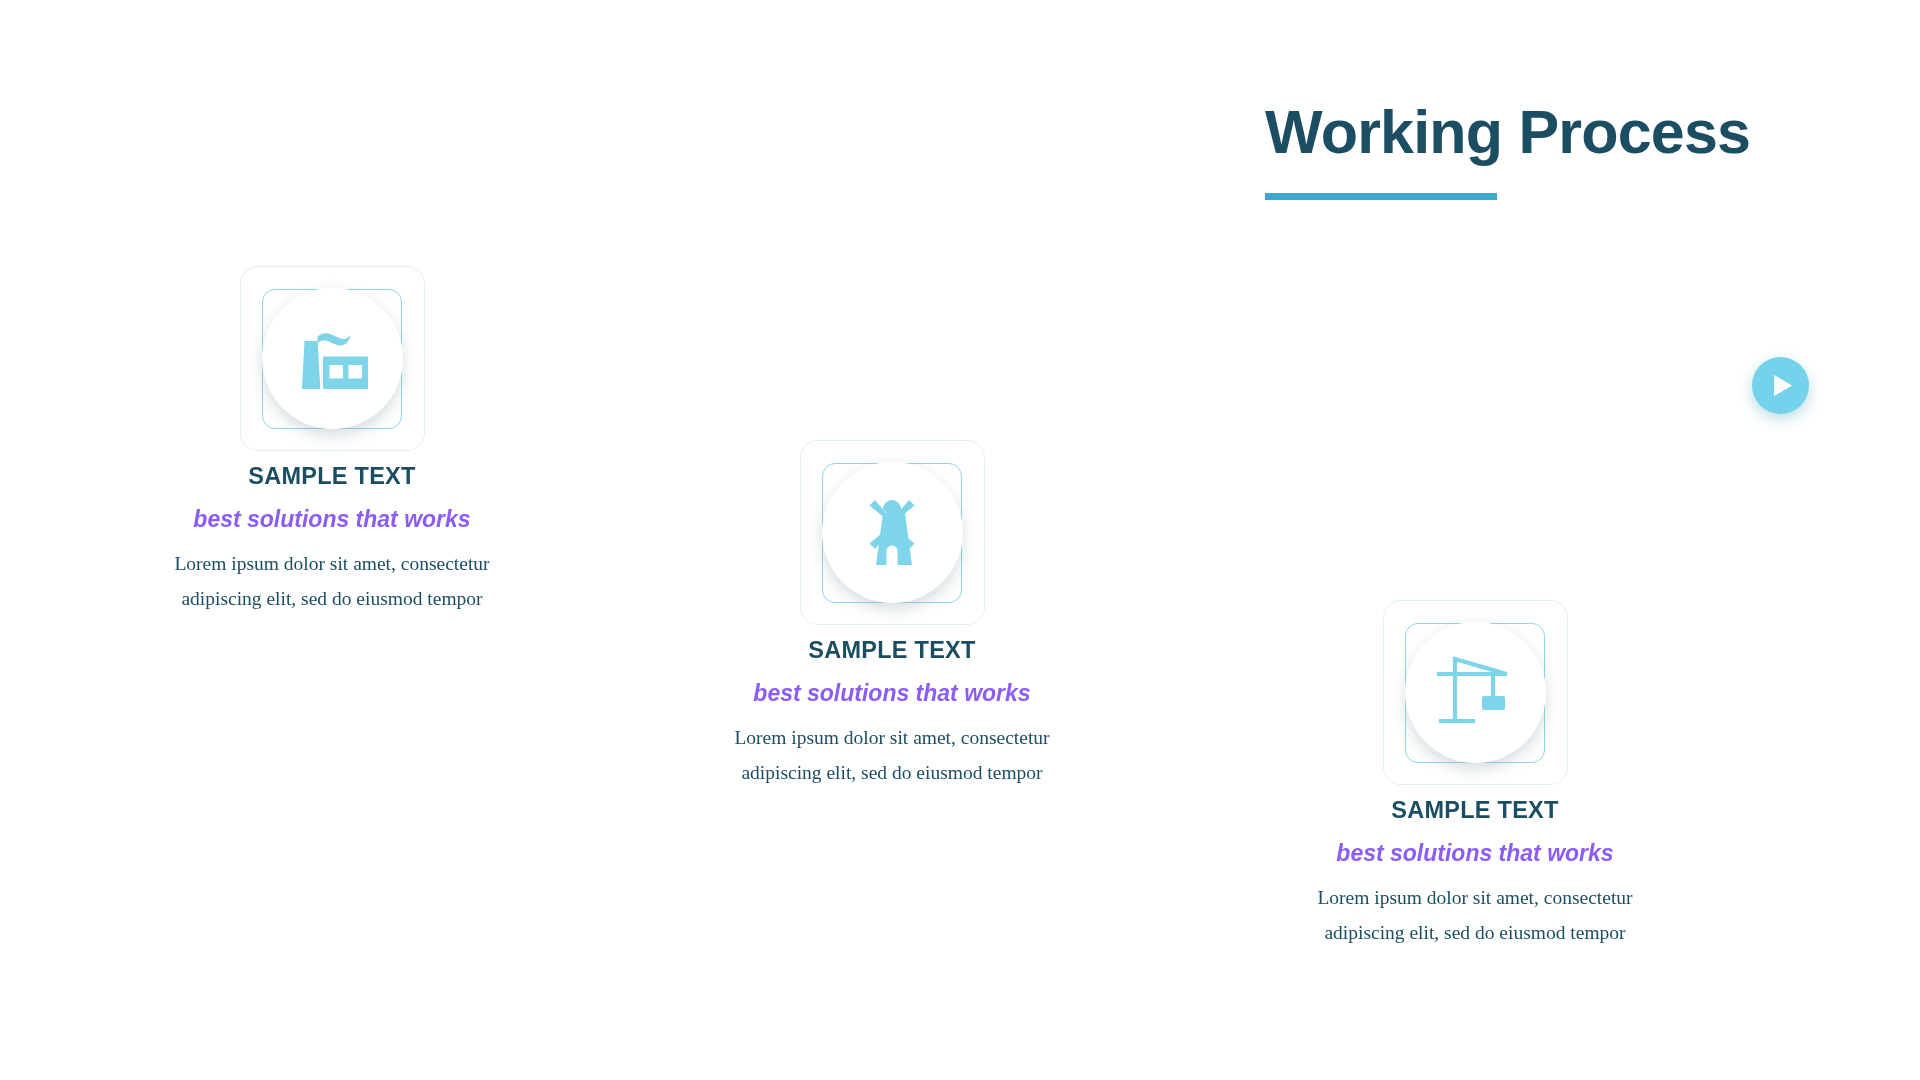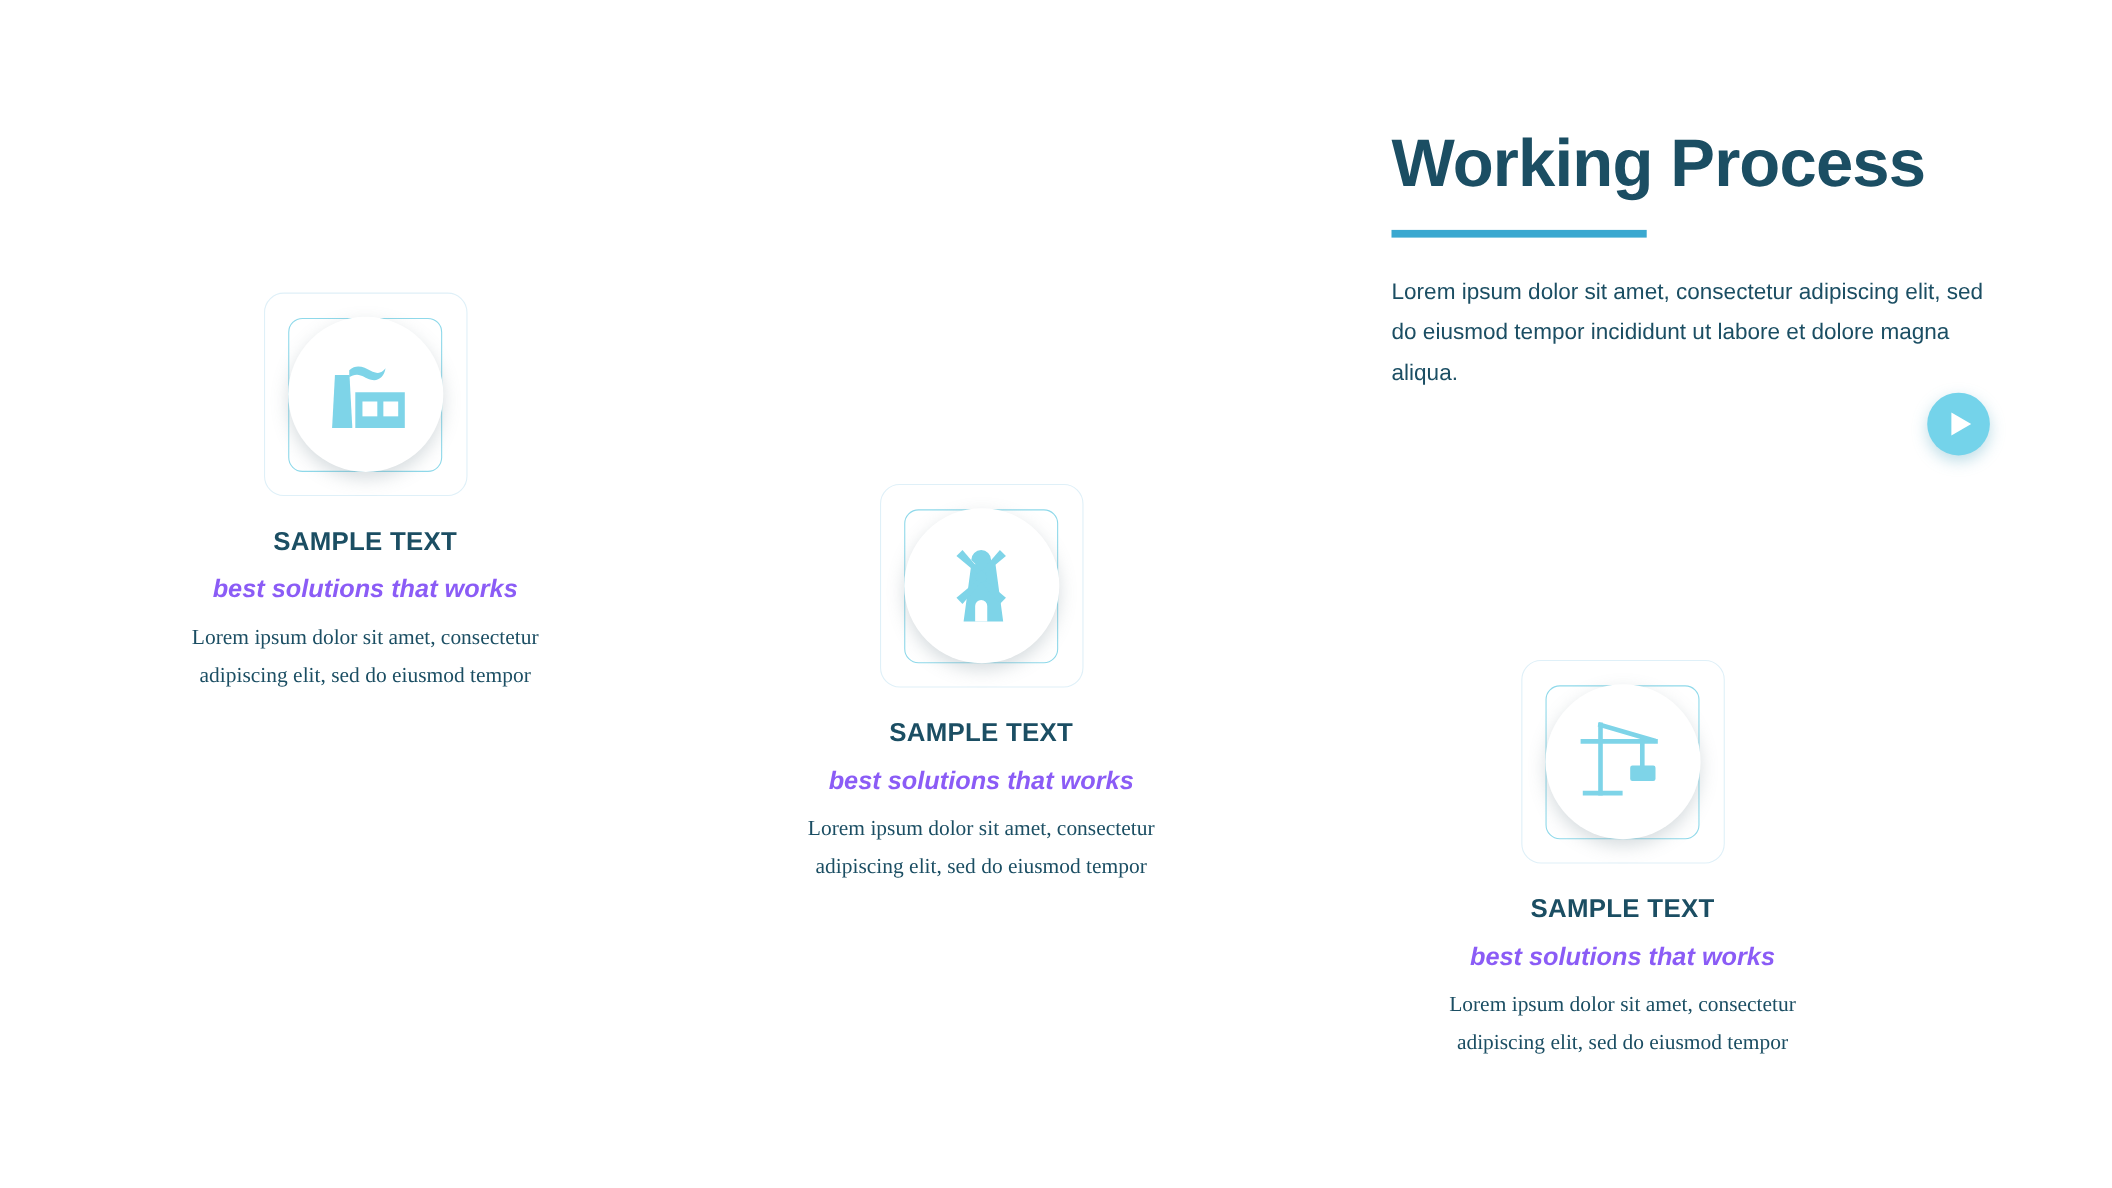--- a/index.html
+++ b/index.html
@@ -16,21 +16,21 @@
     position: relative;
     width: 1920px;
     height: 1080px;
     background: #ffffff;
   }
 
   
   .heading-block {
     position: absolute;
     left: 1265px;
-    top: 116px;
+    top: 100px;
     width: 560px;
   }
 
   .slide-title {
     font-size: 61px;
     font-weight: 700;
     color: #1b4e63;
     letter-spacing: -0.8px;
     line-height: 1.08;
     white-space: nowrap;
@@ -104,21 +104,21 @@
     border-radius: 50%;
     background: #ffffff;
     box-shadow: 0 6px 15px rgba(120, 140, 150, 0.30);
     display: flex;
     align-items: center;
     justify-content: center;
   }
 
   .icon-disc svg { display: block; position: relative; }
 
-  .step-texts { margin-top: 28px; text-align: center; }
+  .step-texts { margin-top: 12px; text-align: center; }
 
   .step-title {
     font-size: 23.5px;
     font-weight: 700;
     color: #1b4e63;
     letter-spacing: 0.25px;
   }
 
   .step-subtitle {
     margin-top: 16px;
@@ -142,21 +142,20 @@
   #step-3 { left: 1260px; top: 600px; }
 </style>
 </head>
 <body>
 
 <div class="slide">
 
   <div class="heading-block">
     <div class="slide-title">Working Process</div>
     <div class="title-rule"></div>
-    <div class="intro-paragraph">Lorem ipsum dolor sit amet, consectetur adipiscing elit, sed do eiusmod tempor incididunt ut labore et dolore magna aliqua.</div>
   </div>
 
   <div class="play-button">
     <span>
       <svg width="20" height="23" viewBox="0 0 20 23" aria-hidden="true">
         <path d="M1 1 L19 11.5 L1 22 Z" fill="#ffffff"></path>
       </svg>
     </span>
   </div>
 

